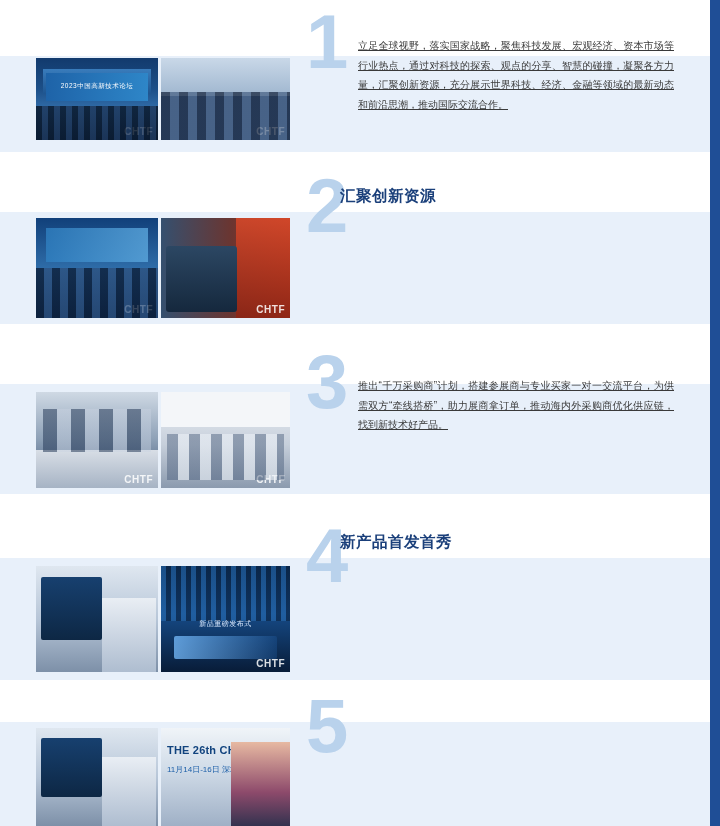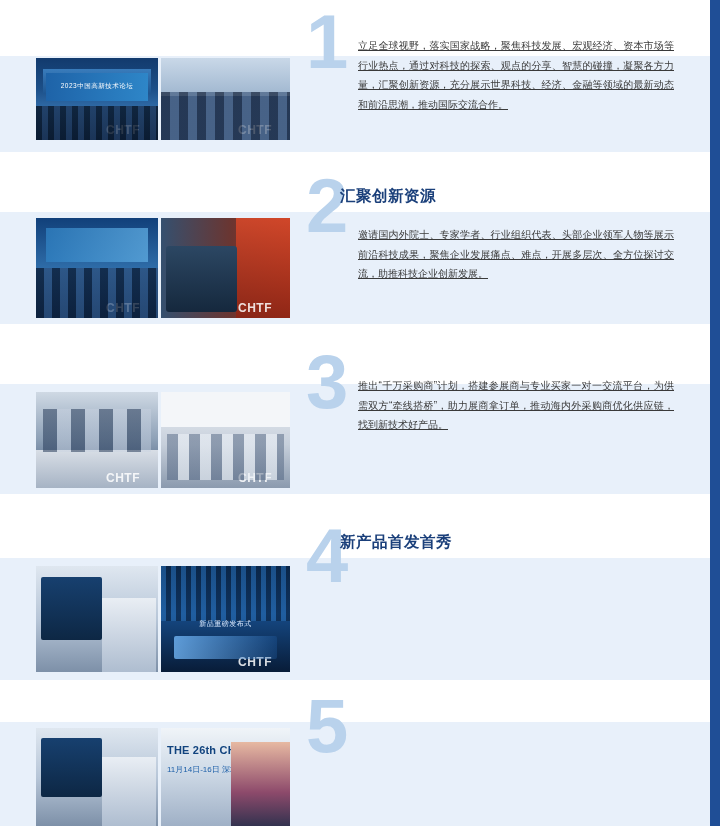--- a/index.html
+++ b/index.html
@@ -47,24 +47,24 @@
     display: flex;
     gap: 3px;
   }
   .photo {
     position: relative;
     overflow: hidden;
     background: #2a4d78;
   }
   .photo .watermark {
     position: absolute;
-    right: 18px;
+    right: 5px;
     bottom: 3px;
     color: rgba(255,255,255,0.85);
-    font-size: 12px;
+    font-size: 10px;
     letter-spacing: 0.5px;
     font-weight: bold;
     text-align: right;
   }
   .bignum {
     position: absolute;
     font-family: "Liberation Sans", sans-serif;
     font-weight: bold;
     font-size: 76px;
     line-height: 1;
@@ -344,21 +344,20 @@
     <div class="photos" style="left:36px;top:50px;">
       <div class="photo p-hall" style="width:122px;height:100px;">
         <div class="watermark">CHTF</div>
       </div>
       <div class="photo p-red" style="width:129px;height:100px;">
         <div class="watermark">CHTF</div>
       </div>
     </div>
     <div class="content" style="left:340px;top:18px;width:352px;">
       <h2 class="sec-title">汇聚创新资源</h2>
-      <p class="sec-body">邀请国内外院士、专家学者、行业组织代表、头部企业领军人物等展示前沿科技成果，聚焦企业发展痛点、难点，开展多层次、全方位探讨交流，助推科技企业创新发展。</p>
     </div>
   </div>
 
   <div class="section" style="top:344px;height:152px;">
     <div class="band" style="top:40px;height:110px;"></div>
     <div class="bignum" style="left:306px;top:0px;">3</div>
     <div class="photos" style="left:36px;top:48px;">
       <div class="photo p-meet" style="width:122px;height:96px;">
         <div class="watermark">CHTF</div>
       </div>

